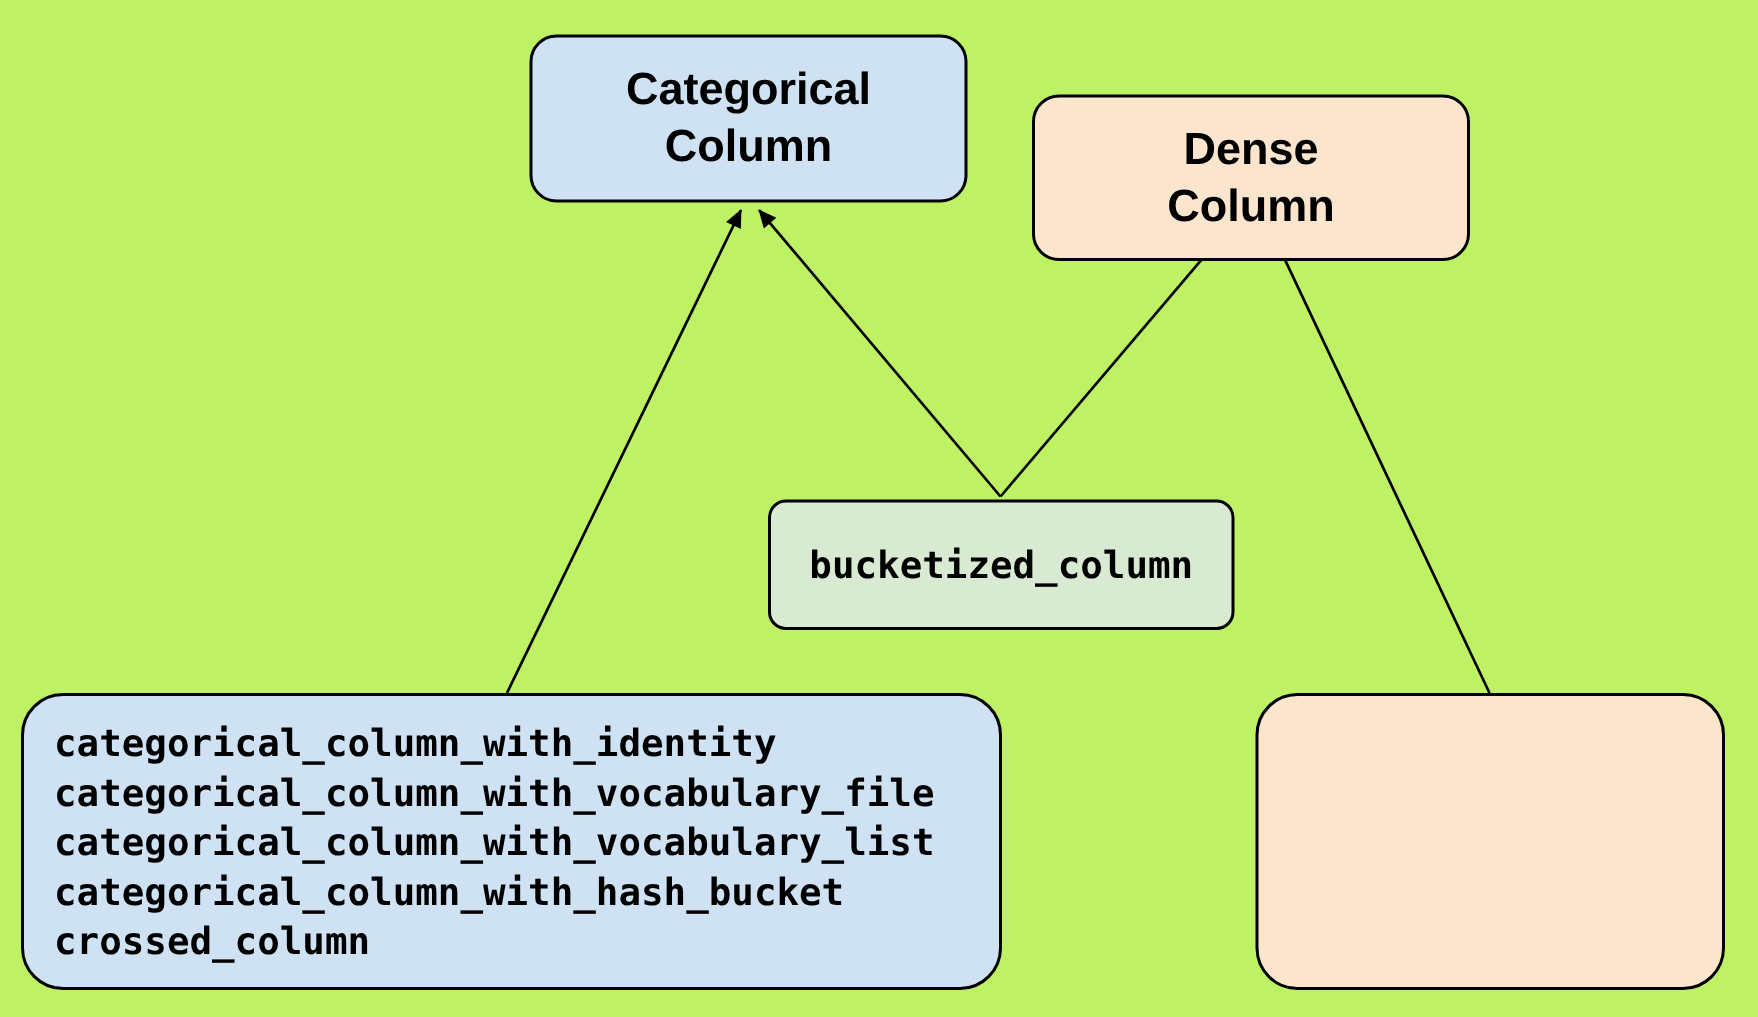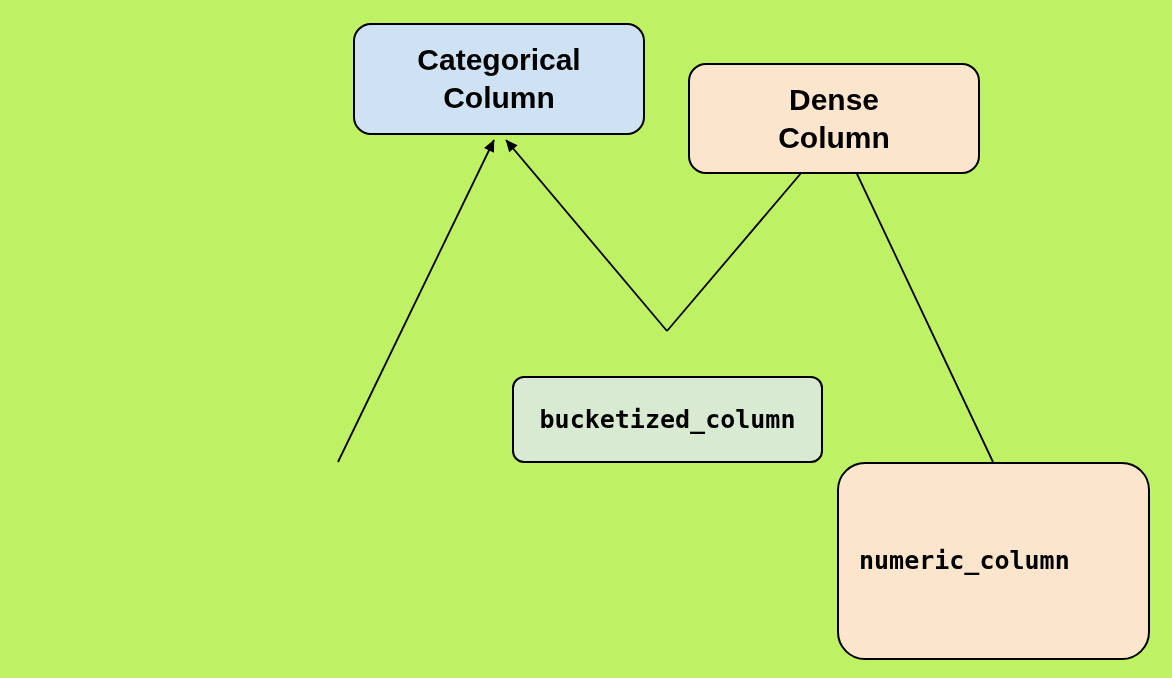--- a/index.html
+++ b/index.html
@@ -33,21 +33,21 @@
     white-space: pre-line;
     font-family: "Liberation Sans", sans-serif;
   }
   .code {
     font-family: "DejaVu Sans Mono", "Liberation Mono", monospace;
     font-weight: bold;
     font-size: 25px;
   }
   .fill-blue   { background: #cfe2f3; }
   .fill-orange { background: #fce5cd; }
-  .fill-green  { background: #d9ead3; margin-top: 43px; }
+  .fill-green  { background: #d9ead3; }
 
   #node-categorical-header { left: 353px; top: 23px;  width: 292px; height: 112px; }
   #node-dense-header       { left: 688px; top: 23px;  width: 292px; height: 111px; margin-top: 40px; }
 
   #node-bucketized {
     left: 512px; top: 333px; width: 311px; height: 87px;
     border-radius: 12px;
     display: flex; align-items: center; justify-content: center;
   }
 
@@ -98,18 +98,24 @@
 
   <div class="node header-node fill-orange" id="node-dense-header">
     <span>Dense
 Column</span>
   </div>
 
   <div class="node code fill-green" id="node-bucketized">
     <span>bucketized_column</span>
   </div>
 
+  <div class="node code list-node fill-blue" id="node-categorical-functions">
+    <div>categorical_column_with_identity</div>
+    <div>categorical_column_with_vocabulary_file</div>
+    <div>categorical_column_with_vocabulary_list</div>
+    <div>categorical_column_with_hash_bucket</div>
+    <div>crossed_column</div>
+  </div>
 
   <div class="node code list-node fill-orange" id="node-dense-functions">
-    <div>numeric_column</div>
   </div>
 
 </div>
 
 </body></html>

